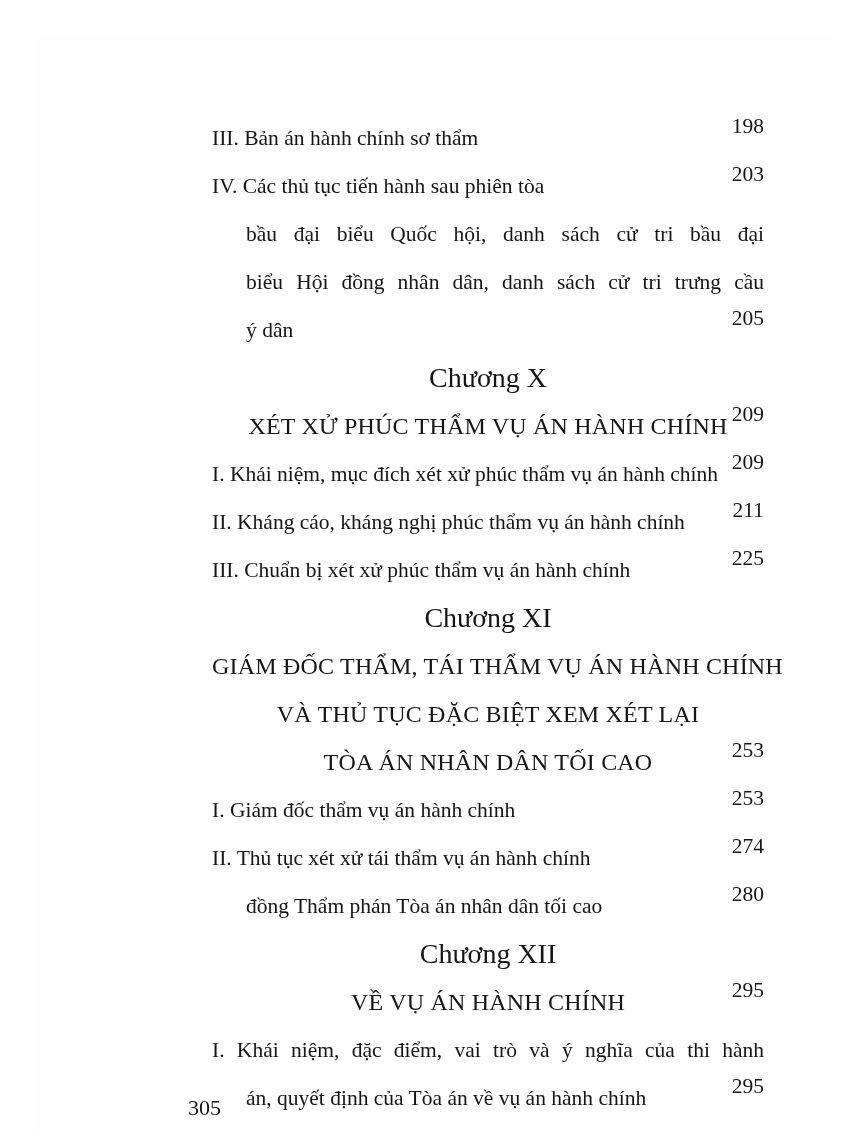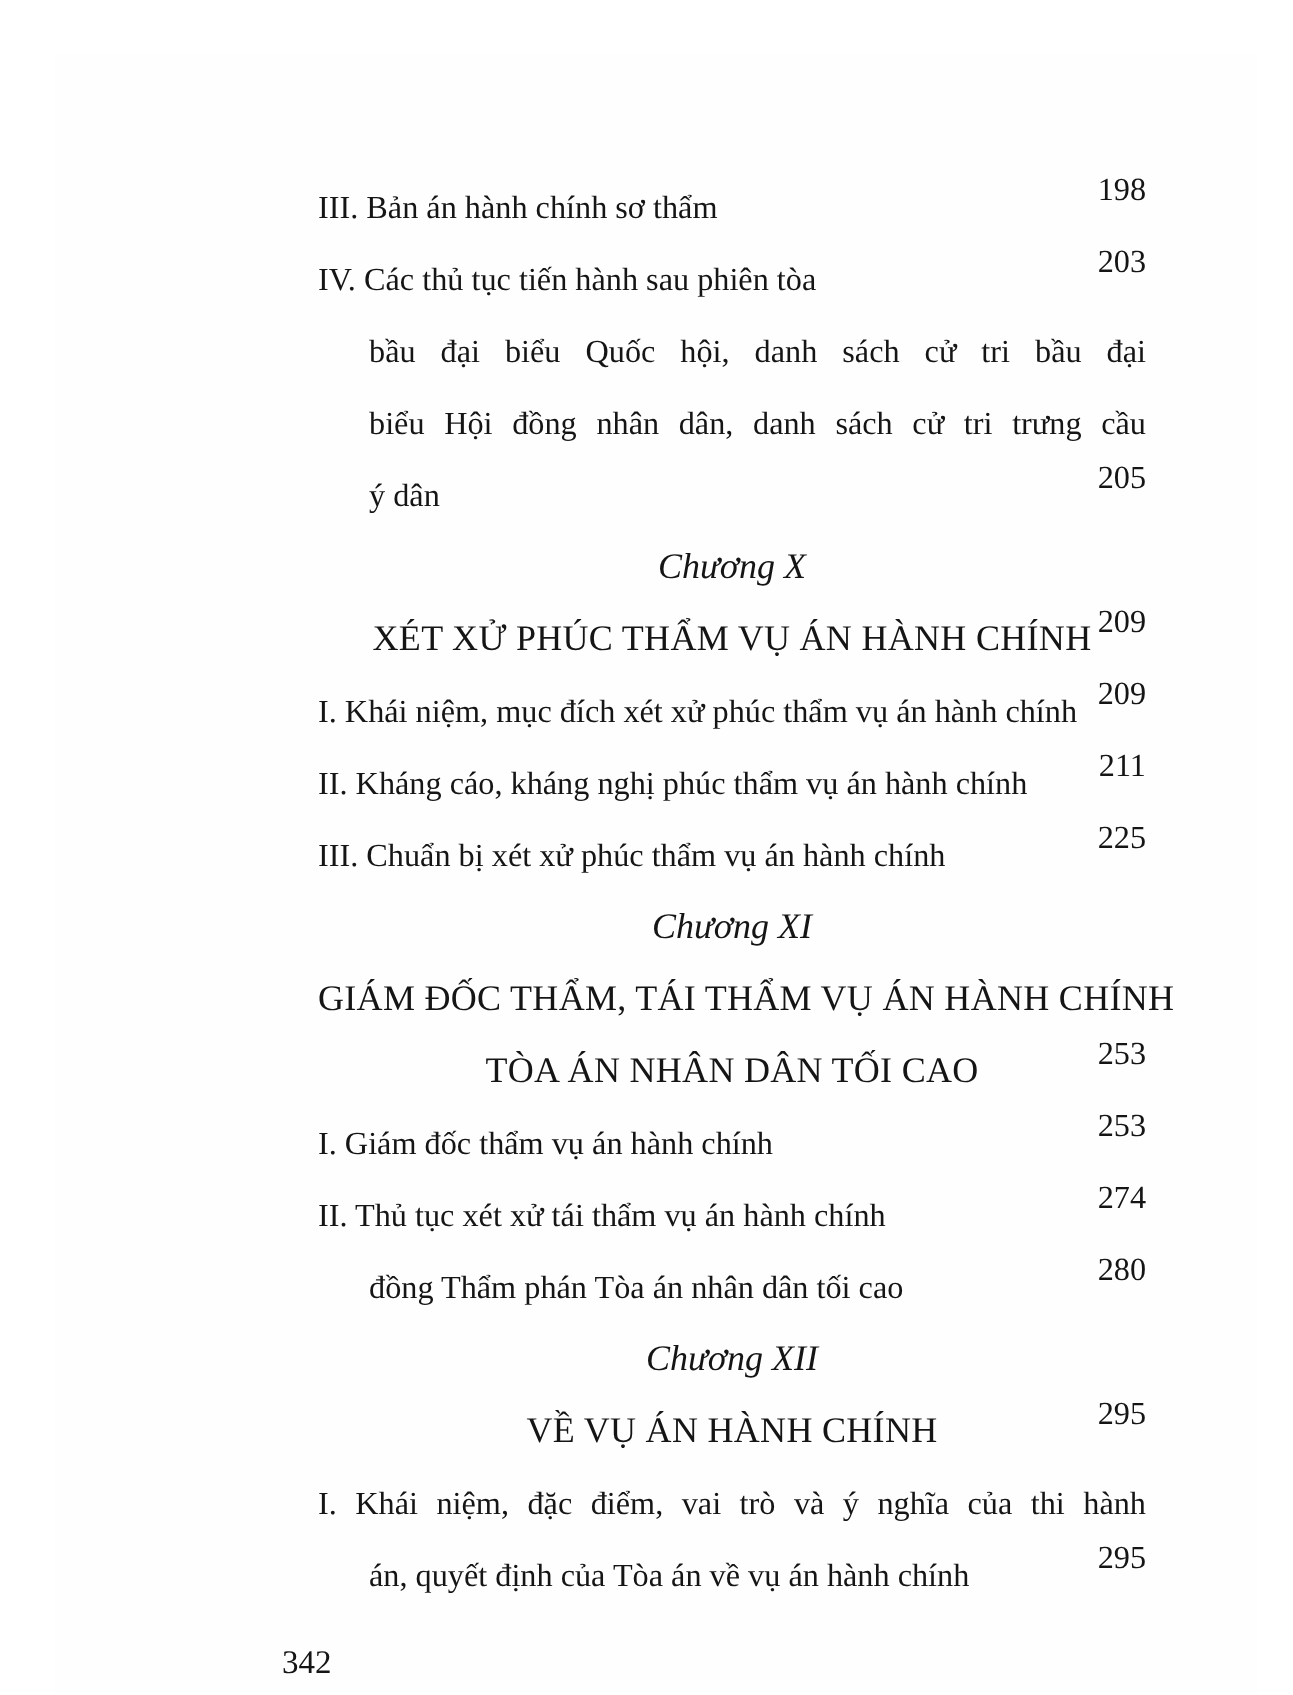--- a/index.html
+++ b/index.html
@@ -35,22 +35,21 @@
   .ln.cont { padding-left: 34px; }
   .page-num {
     position: absolute;
     right: 0;
     bottom: 0;
     font-size: 21.5px;
     line-height: 36px;
   }
   .chapter-label .ln {
     text-align: right;
-    font-style: italic;
-    font-size: 24px;
+    font-size: 28px;
     white-space: normal;
     text-align-last: center;
   }
   .chapter-title .ln {
     text-align: center;
     font-size: 24px;
     letter-spacing: 0.2px;
   }
   .folio {
     position: absolute;
@@ -107,20 +106,21 @@
       <span class="page-num">225</span>
     </div>
 
 
     <div class="entry chapter-label">
       <div class="ln">Chương XI</div>
     </div>
 
     <div class="entry chapter-title">
       <div class="ln">GIÁM ĐỐC THẨM, TÁI THẨM VỤ ÁN HÀNH CHÍNH</div>
+      <div class="ln">VÀ THỦ TỤC ĐẶC BIỆT XEM XÉT LẠI</div>
       <div class="ln">TÒA ÁN NHÂN DÂN TỐI CAO</div>
       <span class="page-num">253</span>
     </div>
 
     <div class="entry">
       <div class="ln">I. Giám đốc thẩm vụ án hành chính</div>
       <span class="page-num">253</span>
     </div>
 
     <div class="entry">
@@ -143,14 +143,14 @@
     </div>
 
     <div class="entry">
       <div class="ln j">I. Khái niệm, đặc điểm, vai trò và ý nghĩa của thi hành</div>
       <div class="ln cont">án, quyết định của Tòa án về vụ án hành chính</div>
       <span class="page-num">295</span>
     </div>
 
   </div>
 
-  <div class="folio">342</div>
+  <div class="folio">305</div>
 </div>
 
 </body></html>

